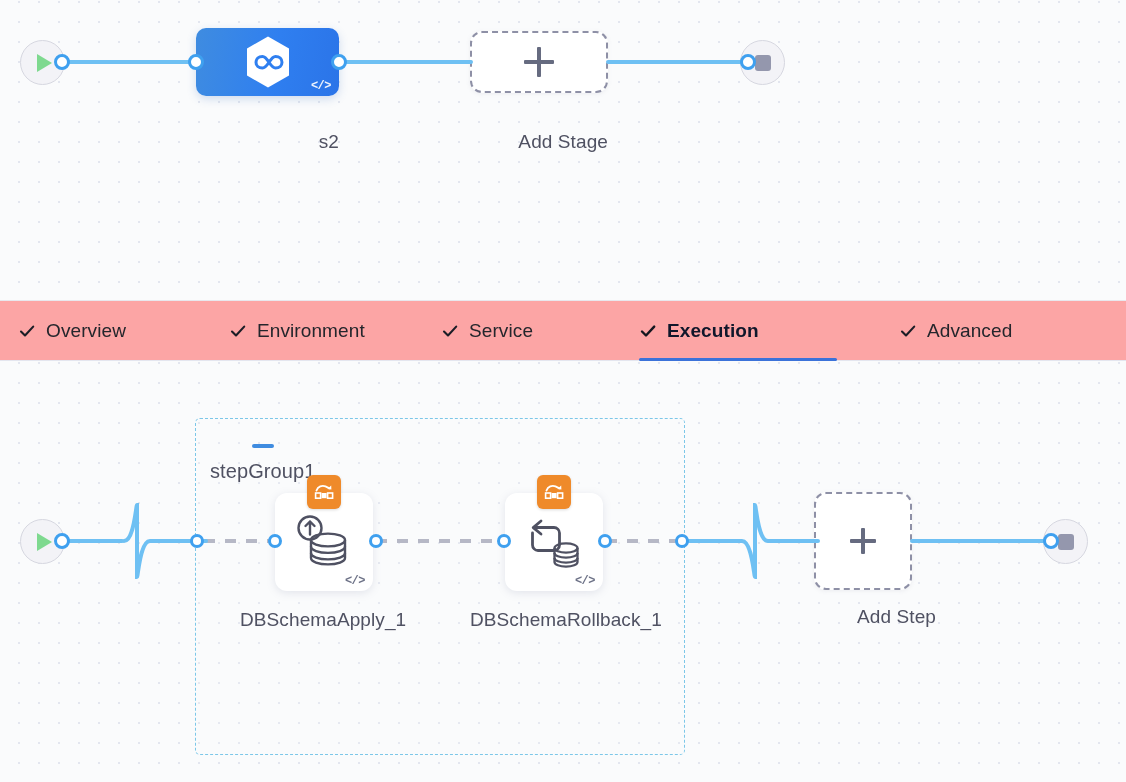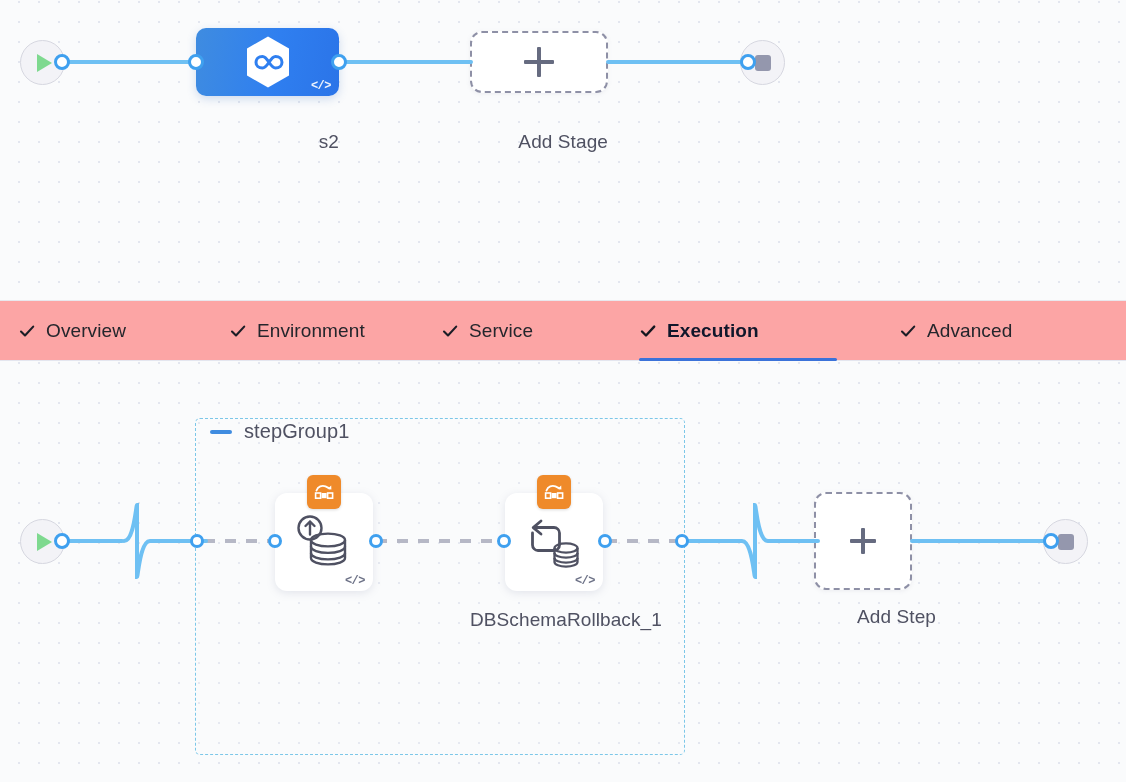--- a/index.html
+++ b/index.html
@@ -341,21 +341,21 @@
     </svg>
     <span class="tab-label">Advanced</span>
 
   </div>
 </div>
 
 <div class="canvas" id="step-canvas">
 
   <div id="step-group" style="top:57px;"></div>
 
-  <div id="step-group-header" style="top:59px;">
+  <div id="step-group-header" style="top:83px;flex-direction:column;">
     <span class="collapse-icon"></span>
     <span id="step-group-title">stepGroup1</span>
   </div>
 
   <div class="link" style="left:62px; top:178px; width:62px;"></div>
   <svg class="curve" style="left:120px; top:140px; width:90px; height:80px;">
     <path d="M4 40 C 14 40, 16 4, 17 4 L17 76 C18 76, 20 40, 30 40 L86 40" fill="none" stroke="#6ec0f3" stroke-width="4" stroke-linecap="round"></path>
   </svg>
 
   <div class="link-dashed" style="left:204px; top:178px; width:74px;"></div>
@@ -390,20 +390,21 @@
       <path d="M19 23.5 L19 10.5 M14.5 15 L19 10.5 L23.5 15" fill="none" stroke="#4f5162" stroke-width="2.4" stroke-linecap="round" stroke-linejoin="round"></path>
       <ellipse cx="37" cy="29" rx="17" ry="6.4" fill="none" stroke="#4f5162" stroke-width="2.4"></ellipse>
       <path d="M20 29 L20 47 C20 50.5, 27.6 53.4, 37 53.4 C46.4 53.4, 54 50.5, 54 47 L54 29" fill="none" stroke="#4f5162" stroke-width="2.4"></path>
       <path d="M20 35.5 C20 39, 27.6 41.9, 37 41.9 C46.4 41.9, 54 39, 54 35.5" fill="none" stroke="#4f5162" stroke-width="2.4"></path>
       <path d="M20 42 C20 45.5, 27.6 48.4, 37 48.4 C46.4 48.4, 54 45.5, 54 42" fill="none" stroke="#4f5162" stroke-width="2.4"></path>
     </svg>
     <span class="code-glyph dark">&lt;/&gt;</span>
   </div>
   <div class="port small" style="left:268px; top:173px;"></div>
   <div class="port small" style="left:369px; top:173px;"></div>
+  <div class="node-label" style="left:240px; top:248px; width:166px; line-height:1.13;">DBSchemaApply_1</div>
 
   <div class="step-node" style="left:505px; top:132px;">
     <span class="step-badge">
       <svg viewBox="0 0 24 24" width="24" height="24">
         <path d="M4.5 10.5 C6 6.5, 10 5, 13.5 6.4 L17.5 8.3" fill="none" stroke="#ffffff" stroke-width="1.9" stroke-linecap="round"></path>
         <path d="M19.2 5.4 L19.4 9.4 L15.4 9.0 Z" fill="#ffffff"></path>
         <rect x="3.6" y="13" width="5" height="5.2" fill="none" stroke="#ffffff" stroke-width="1.6"></rect>
         <rect x="9.6" y="13" width="5" height="5.2" fill="#ffffff"></rect>
         <rect x="15.6" y="13" width="5" height="5.2" fill="none" stroke="#ffffff" stroke-width="1.6"></rect>
       </svg>

